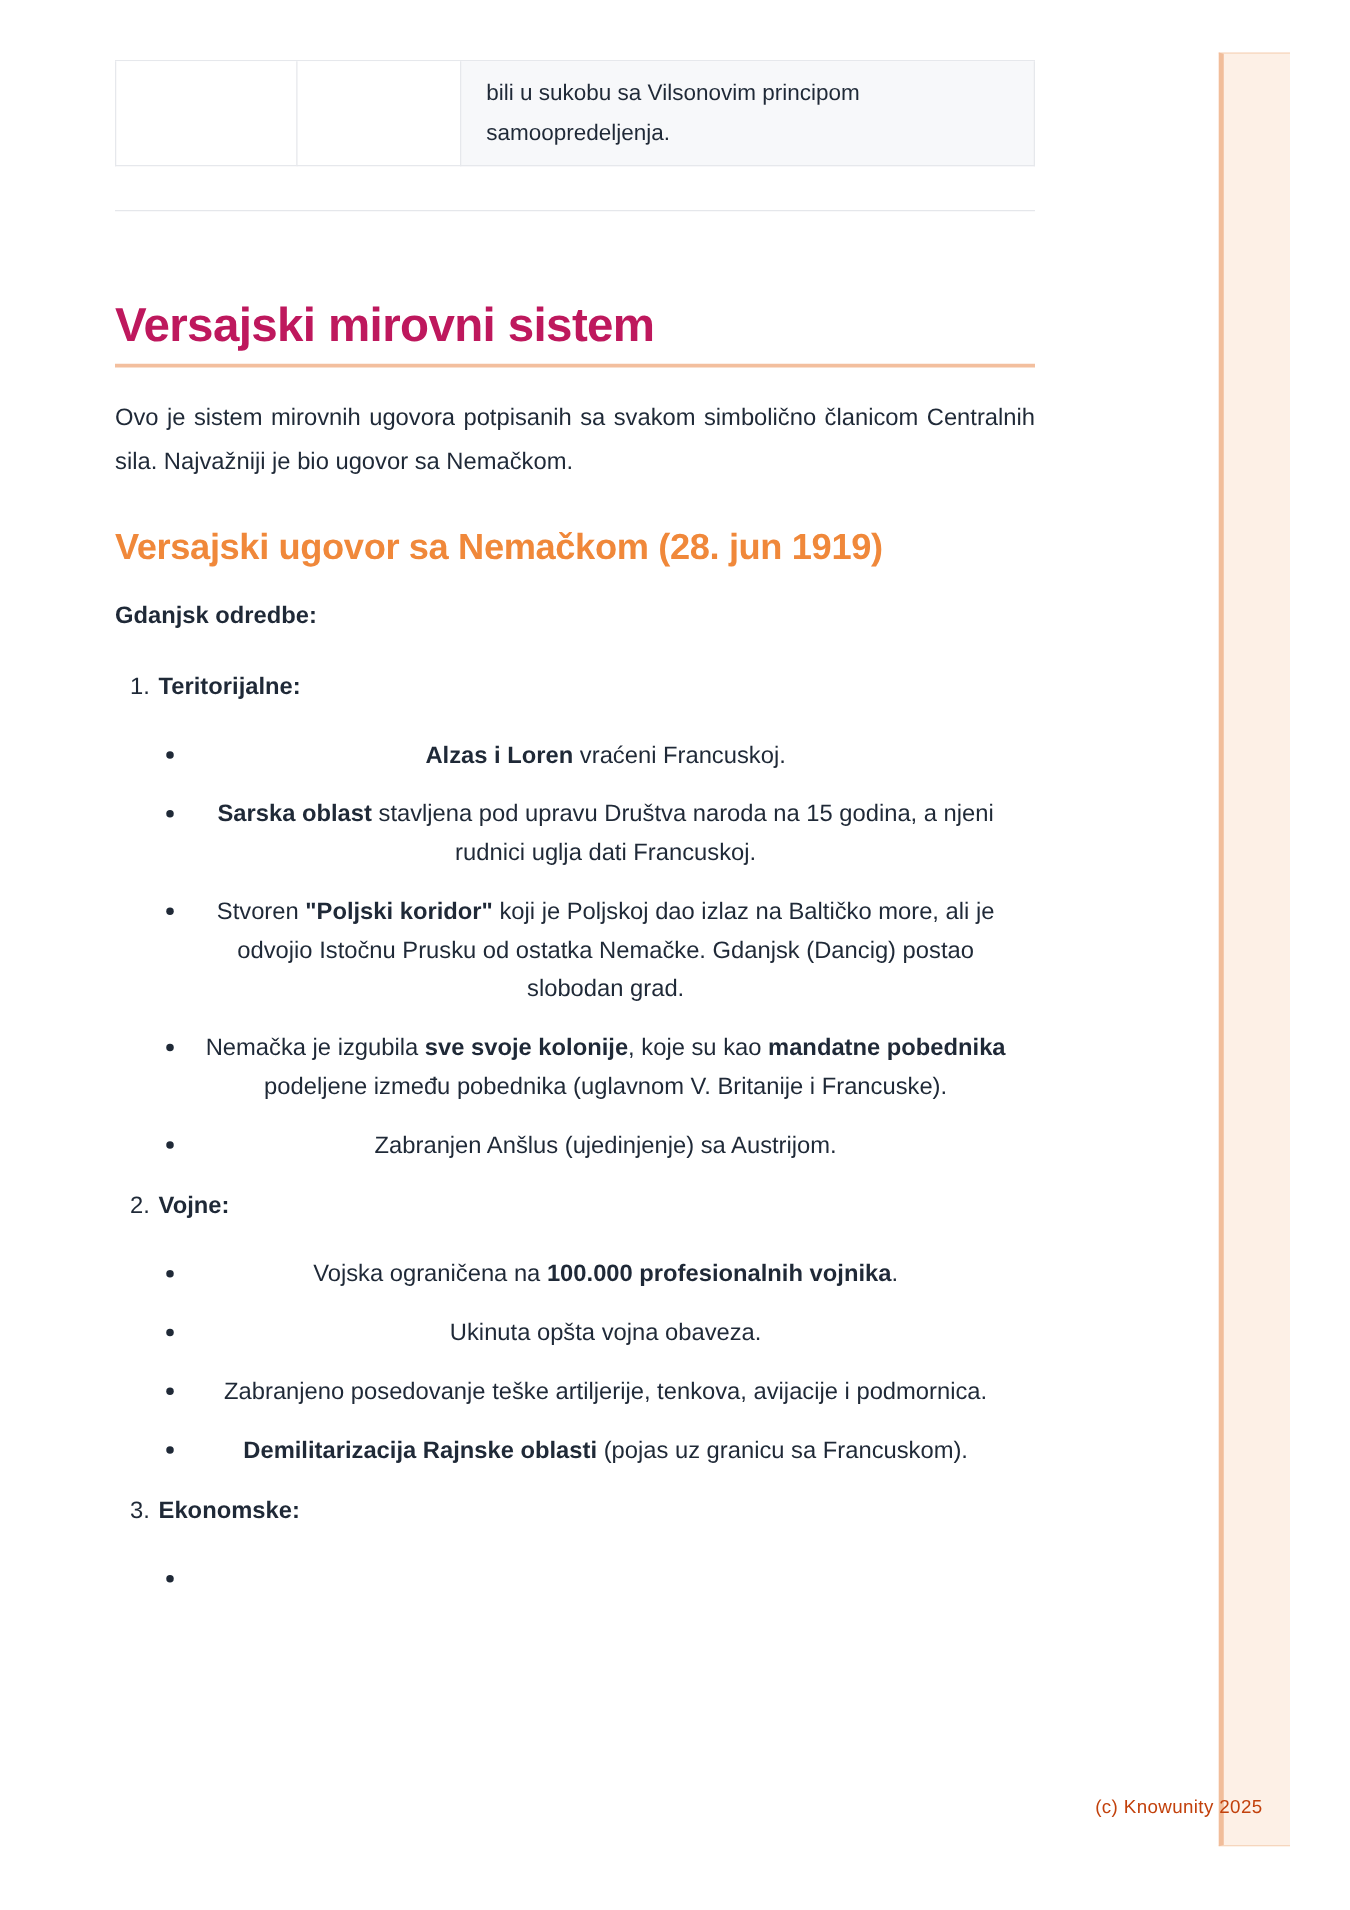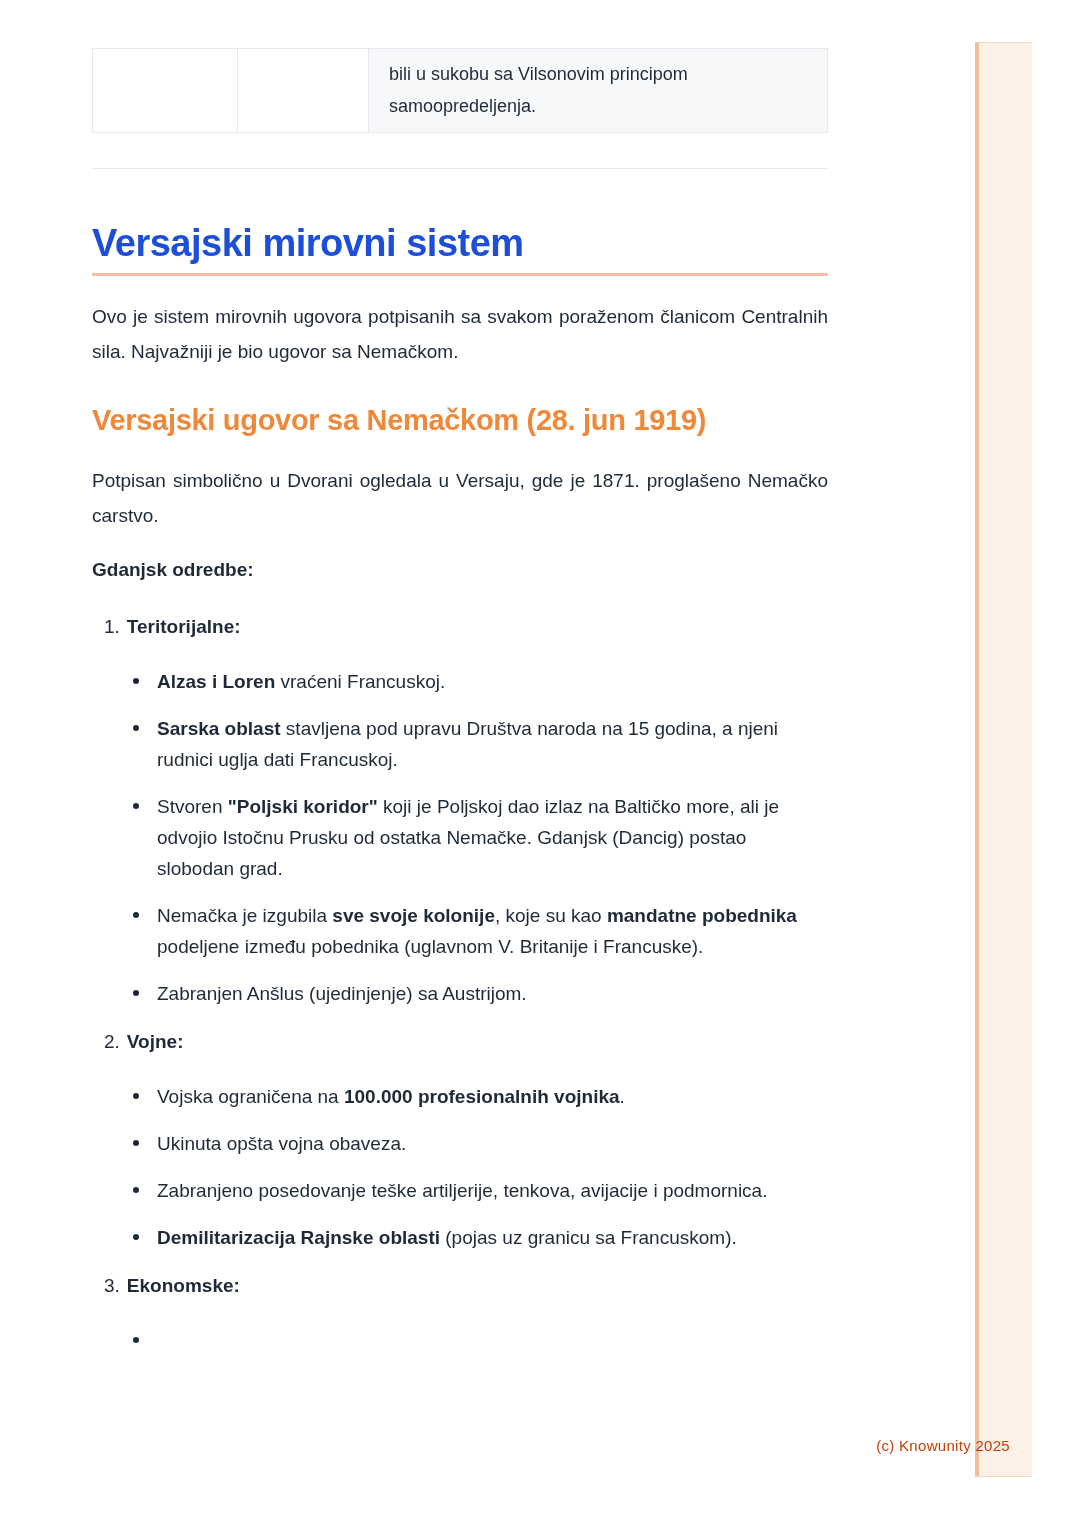--- a/index.html
+++ b/index.html
@@ -50,25 +50,25 @@
 
   .divider {
     border: none;
     border-top: 1px solid #e5e7eb;
     margin-top: 35px;
     width: 736px;
     height: 0;
   }
 
   h1.title {
-    margin-top: 52px;
+    margin-top: 70px;
     font-size: 38px;
     line-height: 45px;
     font-weight: 700;
-    color: #1d4ed8;
+    color: #be185d;
     letter-spacing: -0.5px;
   }
   .title-underline {
     margin-top: 7px;
     width: 736px; height: 3px;
     background: #f3bf9e;
   }
 
   p.para {
     font-size: 19px;
@@ -113,20 +113,21 @@
     width: 6px; height: 6px;
     border-radius: 50%;
     background: #1f2937;
     margin: 12px 0 0 41px;
   }
   .bullet-text {
     margin-left: 18px;
     width: 655px;
     font-size: 19px;
     line-height: 31px;
+    text-align: center;
   }
 
   .footer {
     position: absolute;
     top: 1437px;
     right: 70px;
     font-size: 15px;
     line-height: 18px;
     color: #c2410c;
     z-index: 3;
@@ -149,25 +150,24 @@
         <div class="frag-cell c2"></div>
         <div class="frag-cell c3">bili u sukobu sa Vilsonovim principom samoopredeljenja.</div>
       </div>
     </div>
 
     <hr class="divider">
 
     <h1 class="title">Versajski mirovni sistem</h1>
     <div class="title-underline"></div>
 
-    <p class="para intro">Ovo je sistem mirovnih ugovora potpisanih sa svakom poraženom članicom Centralnih sila. Najvažniji je bio ugovor sa Nemačkom.</p>
+    <p class="para intro">Ovo je sistem mirovnih ugovora potpisanih sa svakom simbolično članicom Centralnih sila. Najvažniji je bio ugovor sa Nemačkom.</p>
 
     <h2 class="subtitle">Versajski ugovor sa Nemačkom (28. jun 1919)</h2>
 
-    <p class="para subintro">Potpisan simbolično u Dvorani ogledala u Versaju, gde je 1871. proglašeno Nemačko carstvo.</p>
 
     <p class="bold-label">Gdanjsk odredbe:</p>
 
     <div class="section-label first">
       <span class="num">1.</span><span class="sec-title">Teritorijalne:</span>
     </div>
     <ul class="bullets">
       <li>
           <span class="dot"></span>
           <span class="bullet-text"><span style="font-weight: 700;">Alzas i Loren</span><span> vraćeni Francuskoj.</span></span>

